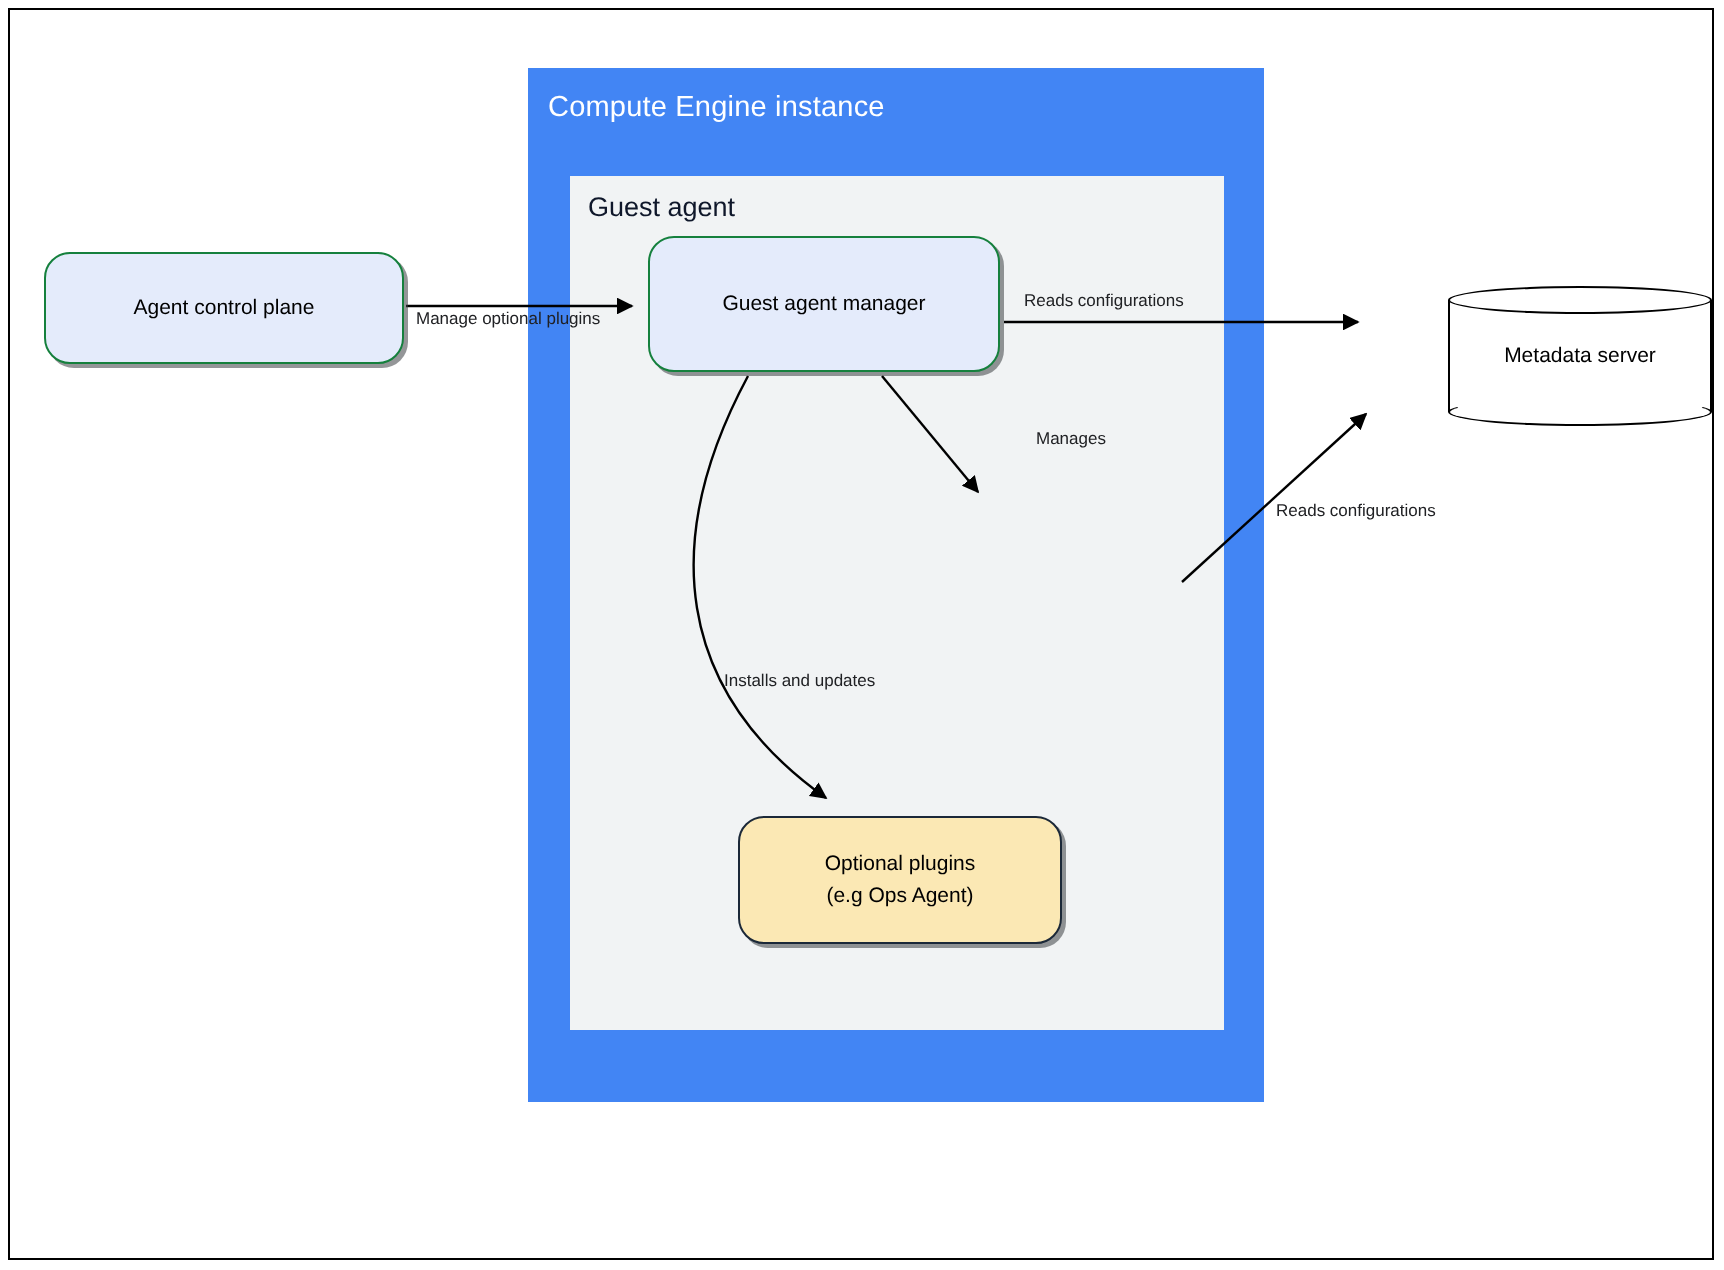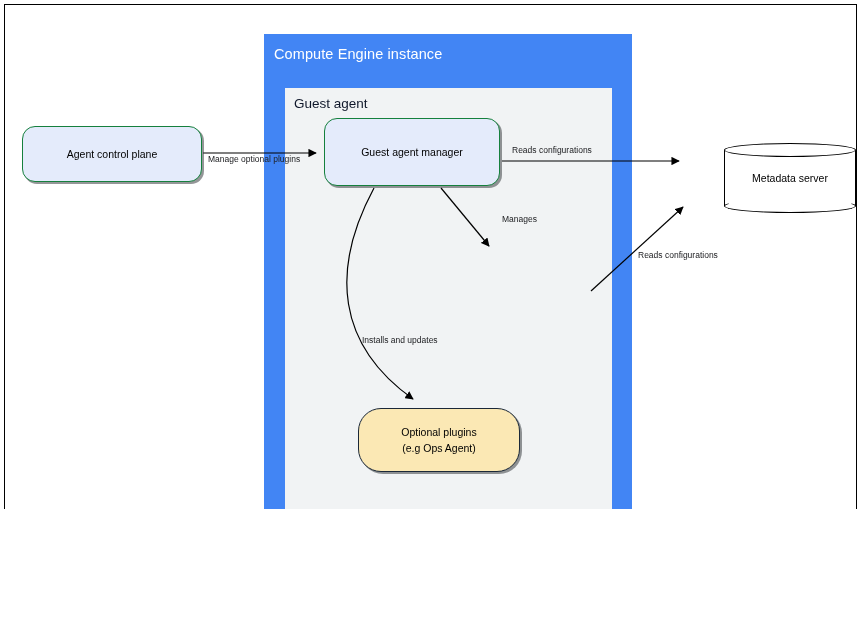--- a/index.html
+++ b/index.html
@@ -8,21 +8,21 @@
     padding: 0;
     background: #ffffff;
   }
   body {
     font-family: "Liberation Sans", sans-serif;
     -webkit-font-smoothing: antialiased;
   }
   #canvas {
     position: relative;
     width: 862px;
-    height: 509px;
+    height: 635px;
     background: #ffffff;
     overflow: hidden;
   }
   
   #page-frame {
     position: absolute;
     left: 4px;
     top: 4px;
     width: 853px;
     height: 626px;
@@ -81,21 +81,21 @@
     line-height: 1.55;
     box-shadow: 2px 2px 0 rgba(60,64,67,0.55);
   }
   .node.blueish { background: #e4ebfb; }
   .node.yellowish { background: #fbe8b4; border-color: #1b2838; }
   .node-label { display: block; white-space: nowrap; }
 
   #node-agent-control-plane { left: 22px;  top: 126px; width: 180px; height: 56px; }
   #node-guest-agent-manager { left: 324px; top: 118px; width: 176px; height: 68px; }
   #node-core-plugin        { left: 419px; top: 254px; width: 172px; height: 66px; }
-  #node-optional-plugins   { left: 358px; top: 408px; width: 162px; height: 64px; border-radius: 23px; }
+  #node-optional-plugins   { left: 369px; top: 408px; width: 162px; height: 64px; }
 
   
   #node-metadata-server {
     position: absolute;
     left: 724px;
     top: 143px;
     width: 132px;
     height: 70px;
   }
   #node-metadata-server .cyl-body {
@@ -157,21 +157,21 @@
   
   .edge-label {
     position: absolute;
     font-size: 8.5px;
     color: #202124;
     white-space: nowrap;
     background: transparent;
   }
   #edge-label-manage-optional-plugins { left: 208px; top: 154px; }
   #edge-label-reads-configurations-manager { left: 512px; top: 145px; }
-  #edge-label-manages { left: 465px; top: 214px; padding-left: 37px; }
+  #edge-label-manages { left: 481px; top: 214px; padding-left: 37px; }
   #edge-label-installs-and-updates { left: 362px; top: 335px; }
   #edge-label-reads-configurations-core { left: 638px; top: 250px; }
 </style>
 </head>
 <body>
 
 <div id="canvas">
 
   <div id="page-frame"></div>
 

